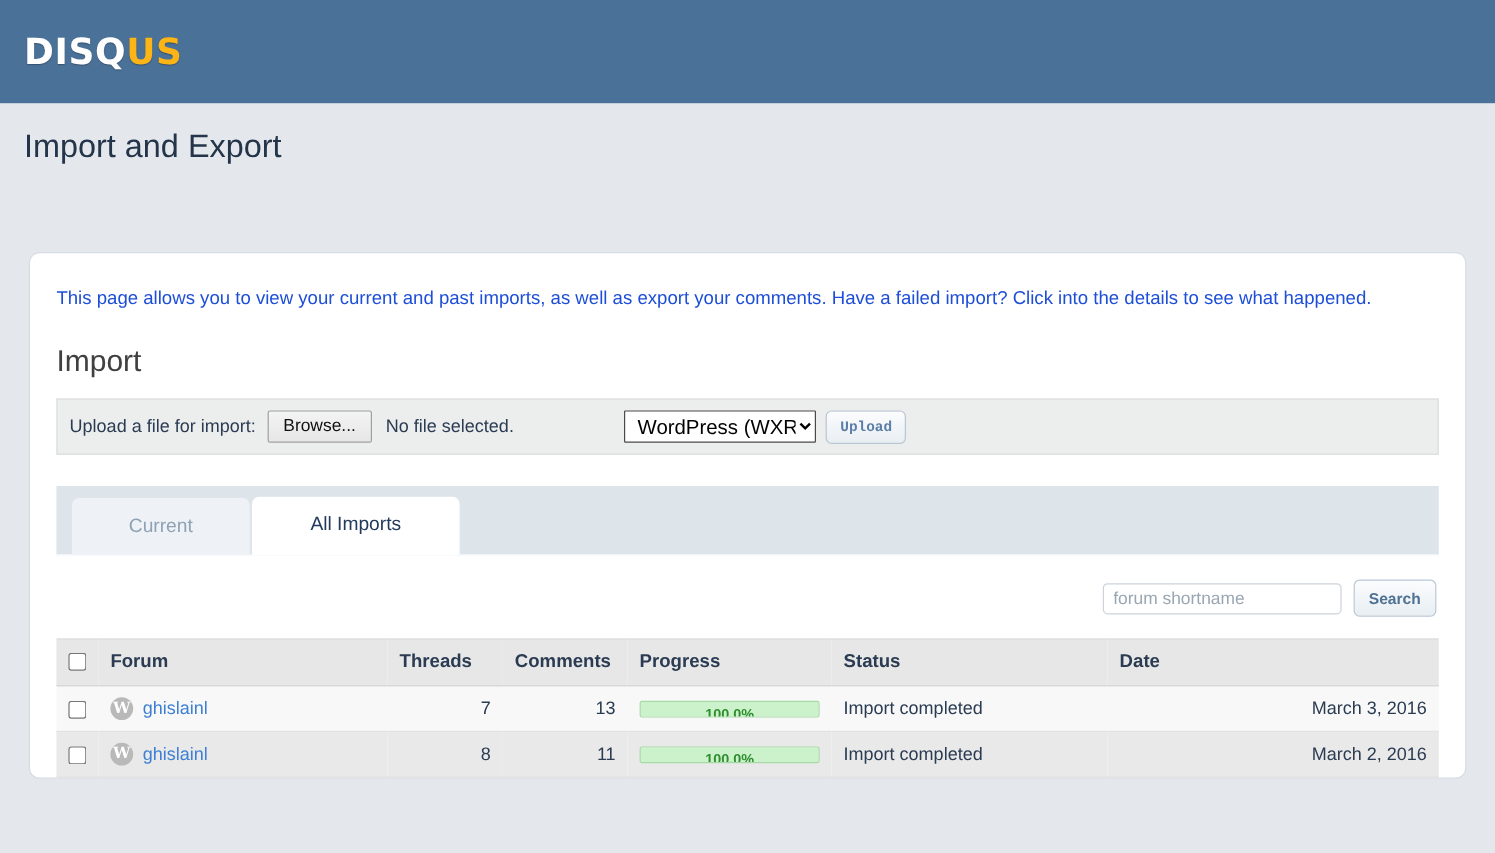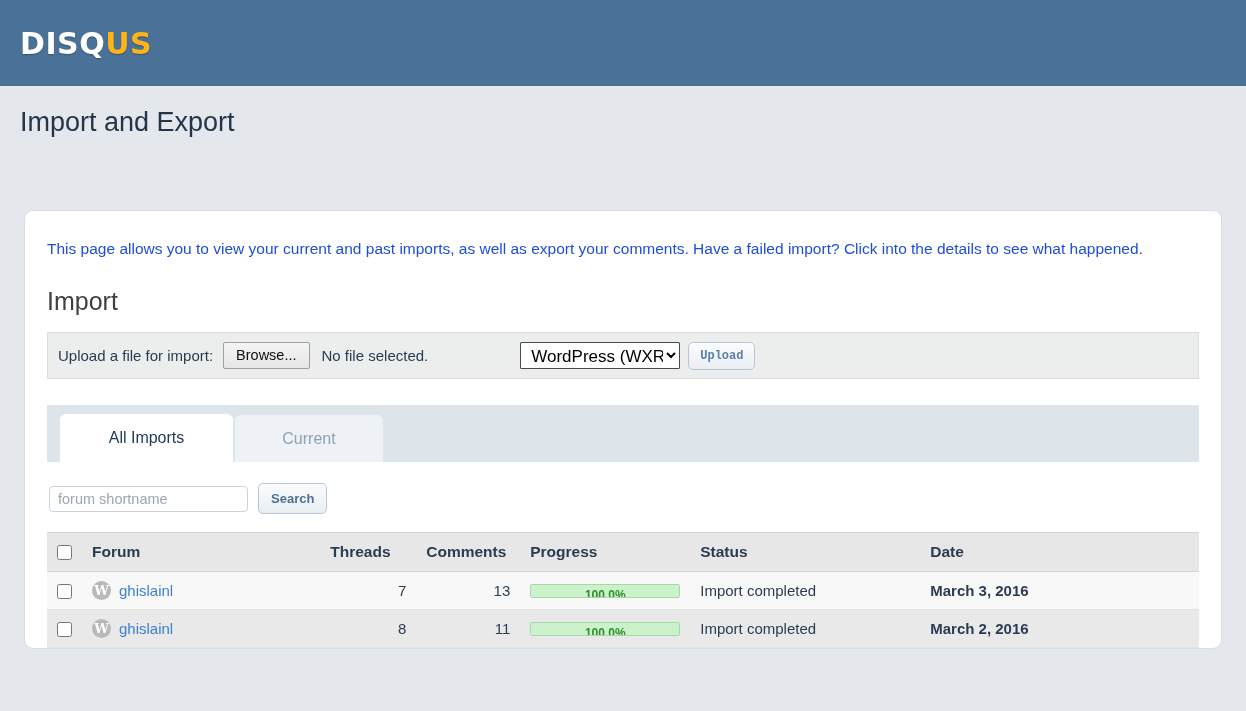--- a/index.html
+++ b/index.html
@@ -160,21 +160,21 @@
     min-width: 175px;
     position: relative;
     z-index: 2;
     margin-bottom: -1px;
   }
 
   
   .controls {
     display: flex;
     align-items: center;
-    justify-content: space-between;
+    justify-content: flex-end;
     padding: 20px 2px 0 2px;
   }
   .search-group { display: flex; align-items: center; }
   .search-input {
     width: 199px;
     height: 26px;
     font-family: "Liberation Sans", sans-serif;
     font-size: 14.5px;
     color: #2b3c52;
     border: 1px solid #ccd3da;
@@ -245,21 +245,21 @@
   }
   tbody tr.odd td { background: #f8f8f8; }
   tbody tr.even td { background: #e9e9e9; }
 
   .col-check { width: 34px; }
   .num { text-align: right; }
   .c-threads { width: 96px; }
   .c-comments { width: 104px; }
   .c-progress { width: 170px; }
   .c-status { width: 230px; }
-  .c-date { text-align: left; font-weight: bold; }
+  .c-date { text-align: right; }
   th.c-threads, th.c-comments { text-align: right; }
   th.c-progress { text-align: center; padding-left: 38px; }
   th.c-date { text-align: right; }
 
   input[type=checkbox] {
     width: 15px; height: 15px; margin: 0; vertical-align: middle;
   }
 
   .forum-cell { display: flex; align-items: center; gap: 8px; }
   .wp-icon {
@@ -317,25 +317,25 @@
     <button class="browse-btn">Browse...</button>
     <span class="no-file">No file selected.</span>
     <select class="format-select">
       <option>WordPress (WXR)</option>
     </select>
     <button class="btn-blue">Upload</button>
   </div>
 
   <div class="tabs-wrap">
     <div class="tabs">
+      <div class="tab inactive">
+        <span>Current</span>
+      </div>
       <div class="tab active">
         <span>All Imports</span>
-      </div>
-      <div class="tab inactive">
-        <span>Current</span>
       </div>
     </div>
   </div>
 
   <div class="controls">
     <div class="search-group">
       <input class="search-input" type="text" placeholder="forum shortname" style="">
       <button class="search-btn">Search</button>
     </div>
   </div>

